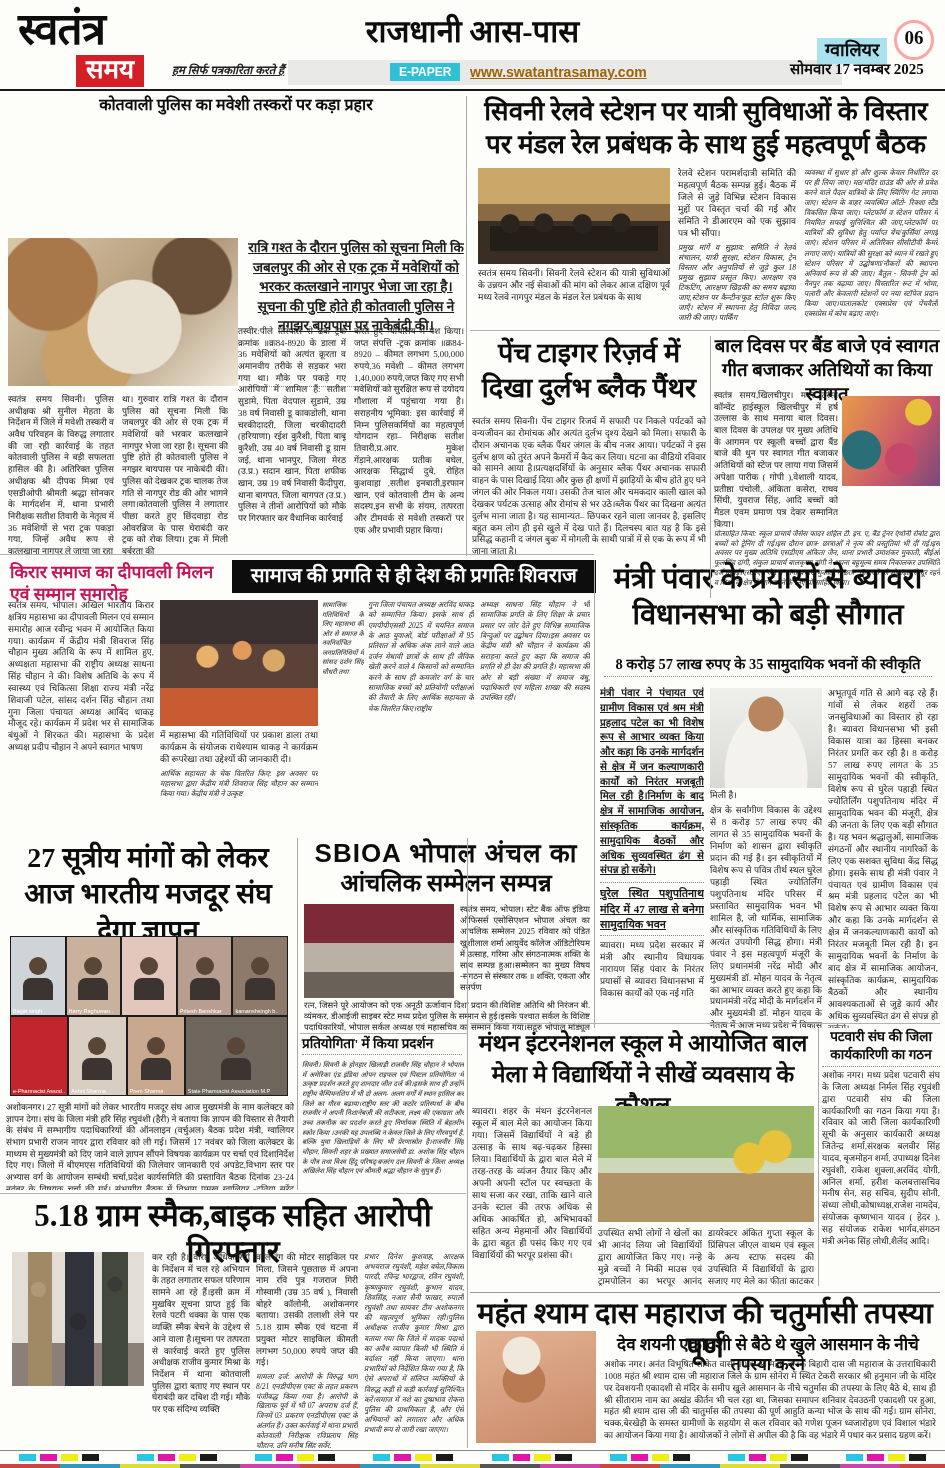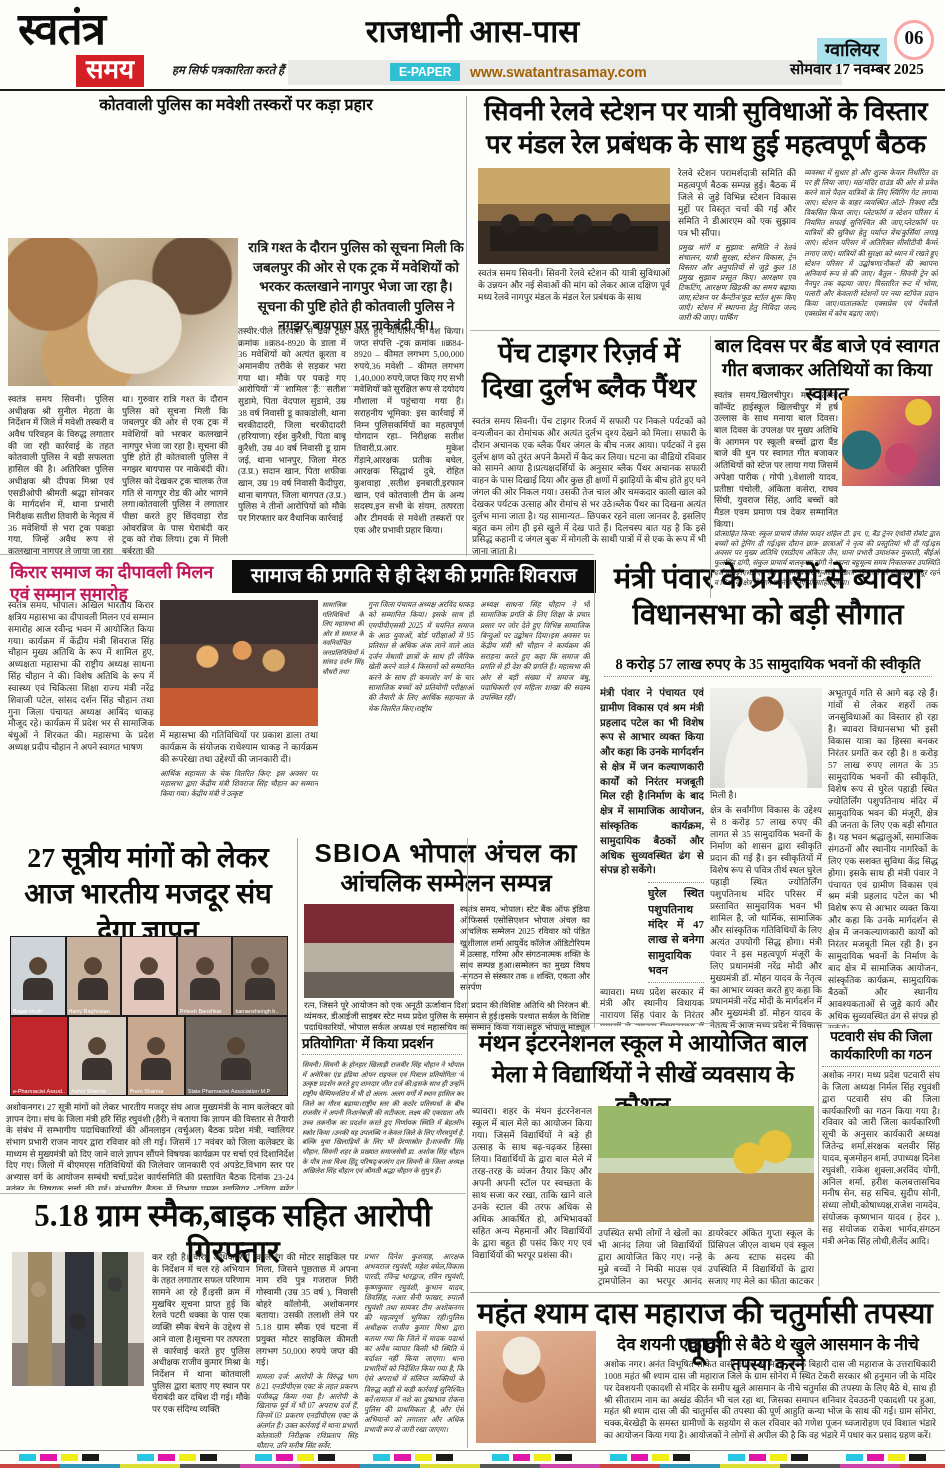--- a/index.html
+++ b/index.html
@@ -3,21 +3,21 @@
 <meta charset="utf-8">
 <style>
   html,body{margin:0;padding:0;background:#ffffff;}
   .page{position:relative;width:945px;height:1468px;margin:0 auto;background:#fdfdfa;
         font-family:"Liberation Serif", serif;color:#161616;overflow:hidden;}
   .abs{position:absolute;}
   .hl{font-weight:bold;color:#0d0d0d;line-height:1.16;}
   .ctr{text-align:center;}
   .bt{text-align:justify;line-height:1.33;color:#1d1d1d;overflow:hidden;}
   .it{font-style:italic;}
-  .bold{font-weight:bold;}
+  .bold{font-weight:bold;text-decoration:underline;}
   .vline{position:absolute;width:1px;background:#a9a9a9;}
   .hline{position:absolute;height:1px;background:#b3b3b3;}
   .ph{position:absolute;overflow:hidden;background:#cfcac0;}
   .ph-cattle{background:
      radial-gradient(circle at 18% 30%, #a8784a 0 22%, transparent 23%),
      radial-gradient(circle at 55% 60%, #e8e0d0 0 30%, transparent 31%),
      radial-gradient(circle at 80% 25%, #6a5038 0 18%, transparent 19%),
      radial-gradient(circle at 35% 80%, #caa06a 0 24%, transparent 25%),
      linear-gradient(135deg,#d8c8a8,#b09878 55%,#efe8d8);}
   .ph-meeting{background:
@@ -143,21 +143,21 @@
     </div>
     <div class="abs bt it" style="left:368px;top:44px;width:106px;height:234px;font-size:7.4px;line-height:1.4;">गुना जिला पंचायत अध्यक्ष अरविंद धाकड़ को सम्मानित किया। इसके साथ ही एमपीपीएससी 2025 में चयनित समाज के आठ युवाओं, बोर्ड परीक्षाओं में 95 प्रतिशत से अधिक अंक लाने वाले आठ दर्जन मेधावी छात्रों के साथ ही जैविक खेती करने वाले 4 किसानों को सम्मानित करने के साथ ही कमजोर वर्ग के चार सामाजिक बच्चों को प्रतियोगी परीक्षाओं की तैयारी के लिए आर्थिक सहायता के चेक वितरित किए।राष्ट्रीय</div>
     <div class="abs bt it" style="left:480px;top:44px;width:110px;height:234px;font-size:7.4px;line-height:1.4;">अध्यक्ष साधना सिंह चौहान ने भी सामाजिक प्रगति के लिए शिक्षा के प्रचार प्रसार पर जोर देते हुए विभिन्न सामाजिक बिन्दुओं पर उद्बोधन दिया।इस अवसर पर केंद्रीय मंत्री श्री चौहान ने कार्यक्रम की सराहना करते हुए कहा कि समाज की प्रगति से ही देश की प्रगति है। महासभा की ओर से बड़ी संख्या में समाज बंधु, पदाधिकारी एवं महिला शाखा की सदस्य उपस्थित रहीं।</div>
   </div>
 
   <div class="abs" style="left:596px;top:556px;width:344px;height:474px;">
     <div class="abs hl ctr" style="left:0;top:4px;width:100%;font-size:29px;line-height:1.25;">मंत्री पंवार के प्रयासों से ब्यावरा विधानसभा को बड़ी सौगात</div>
     <div class="abs hl ctr dotline" style="left:8px;top:100px;width:328px;font-size:14.5px;padding-bottom:3px;">8 करोड़ 57 लाख रुपए के 35 सामुदायिक भवनों की स्वीकृति</div>
     <div class="abs" style="left:4px;top:130px;width:104px;height:340px;overflow:hidden;">
       <div class="bt bold" style="font-size:10.2px;line-height:1.45;">मंत्री पंवार ने पंचायत एवं ग्रामीण विकास एवं श्रम मंत्री प्रहलाद पटेल का भी विशेष रूप से आभार व्यक्त किया और कहा कि उनके मार्गदर्शन से क्षेत्र में जन कल्याणकारी कार्यों को निरंतर मजबूती मिल रही है।निर्माण के बाद क्षेत्र में सामाजिक आयोजन, सांस्कृतिक कार्यक्रम, सामुदायिक बैठकों और अधिक सुव्यवस्थित ढंग से संपन्न हो सकेंगे।</div>
-      <div class="bt bold ctr" style="font-size:11px;line-height:1.4;border-top:1px dotted #888;border-bottom:1px dotted #888;padding:3px 0;margin-top:4px;margin-left:48px;">घुरेल स्थित पशुपतिनाथ मंदिर में 47 लाख से बनेगा सामुदायिक भवन</div>
+      <div class="bt bold ctr" style="font-size:11px;line-height:1.4;border-top:1px dotted #888;border-bottom:1px dotted #888;padding:3px 0;margin-top:4px;">घुरेल स्थित पशुपतिनाथ मंदिर में 47 लाख से बनेगा सामुदायिक भवन</div>
       <div class="bt" style="font-size:9px;margin-top:4px;">ब्यावरा। मध्य प्रदेश सरकार में मंत्री और स्थानीय विधायक नारायण सिंह पंवार के निरंतर प्रयासों से ब्यावरा विधानसभा में विकास कार्यों को एक नई गति</div>
     </div>
     <div class="ph ph-portrait" style="left:114px;top:132px;width:112px;height:100px;"></div>
     <div class="abs" style="left:114px;top:234px;width:112px;height:238px;overflow:hidden;">
       <div class="bt" style="font-size:9px;">मिली है।</div>
       <div class="bt" style="font-size:9px;margin-top:3px;">क्षेत्र के सर्वांगीण विकास के उद्देश्य से 8 करोड़ 57 लाख रुपए की लागत से 35 सामुदायिक भवनों के निर्माण को शासन द्वारा स्वीकृति प्रदान की गई है। इन स्वीकृतियों में विशेष रूप से पवित्र तीर्थ स्थल घुरेल पहाड़ी स्थित ज्योतिर्लिंग पशुपतिनाथ मंदिर परिसर में प्रस्तावित सामुदायिक भवन भी शामिल है, जो धार्मिक, सामाजिक और सांस्कृतिक गतिविधियों के लिए अत्यंत उपयोगी सिद्ध होगा। मंत्री पंवार ने इस महत्वपूर्ण मंजूरी के लिए प्रधानमंत्री नरेंद्र मोदी और मुख्यमंत्री डॉ. मोहन यादव के नेतृत्व का आभार व्यक्त करते हुए कहा कि प्रधानमंत्री नरेंद्र मोदी के मार्गदर्शन में और मुख्यमंत्री डॉ. मोहन यादव के नेतृत्व में आज मध्य प्रदेश में विकास कार्य</div>
     </div>
     <div class="abs bt" style="left:232px;top:132px;width:110px;height:340px;font-size:9px;">अभूतपूर्व गति से आगे बढ़ रहे हैं। गांवों से लेकर शहरों तक जनसुविधाओं का विस्तार हो रहा है। ब्यावरा विधानसभा भी इसी विकास यात्रा का हिस्सा बनकर निरंतर प्रगति कर रही है। 8 करोड़ 57 लाख रुपए लागत के 35 सामुदायिक भवनों की स्वीकृति, विशेष रूप से घुरेल पहाड़ी स्थित ज्योतिर्लिंग पशुपतिनाथ मंदिर में सामुदायिक भवन की मंजूरी, क्षेत्र की जनता के लिए एक बड़ी सौगात है। यह भवन श्रद्धालुओं, सामाजिक संगठनों और स्थानीय नागरिकों के लिए एक सशक्त सुविधा केंद्र सिद्ध होगा। इसके साथ ही मंत्री पंवार ने पंचायत एवं ग्रामीण विकास एवं श्रम मंत्री प्रहलाद पटेल का भी विशेष रूप से आभार व्यक्त किया और कहा कि उनके मार्गदर्शन से क्षेत्र में जनकल्याणकारी कार्यों को निरंतर मजबूती मिल रही है। इन सामुदायिक भवनों के निर्माण के बाद क्षेत्र में सामाजिक आयोजन, सांस्कृतिक कार्यक्रम, सामुदायिक बैठकों और स्थानीय आवश्यकताओं से जुड़े कार्य और अधिक सुव्यवस्थित ढंग से संपन्न हो सकेंगे।</div>
   </div>
 

